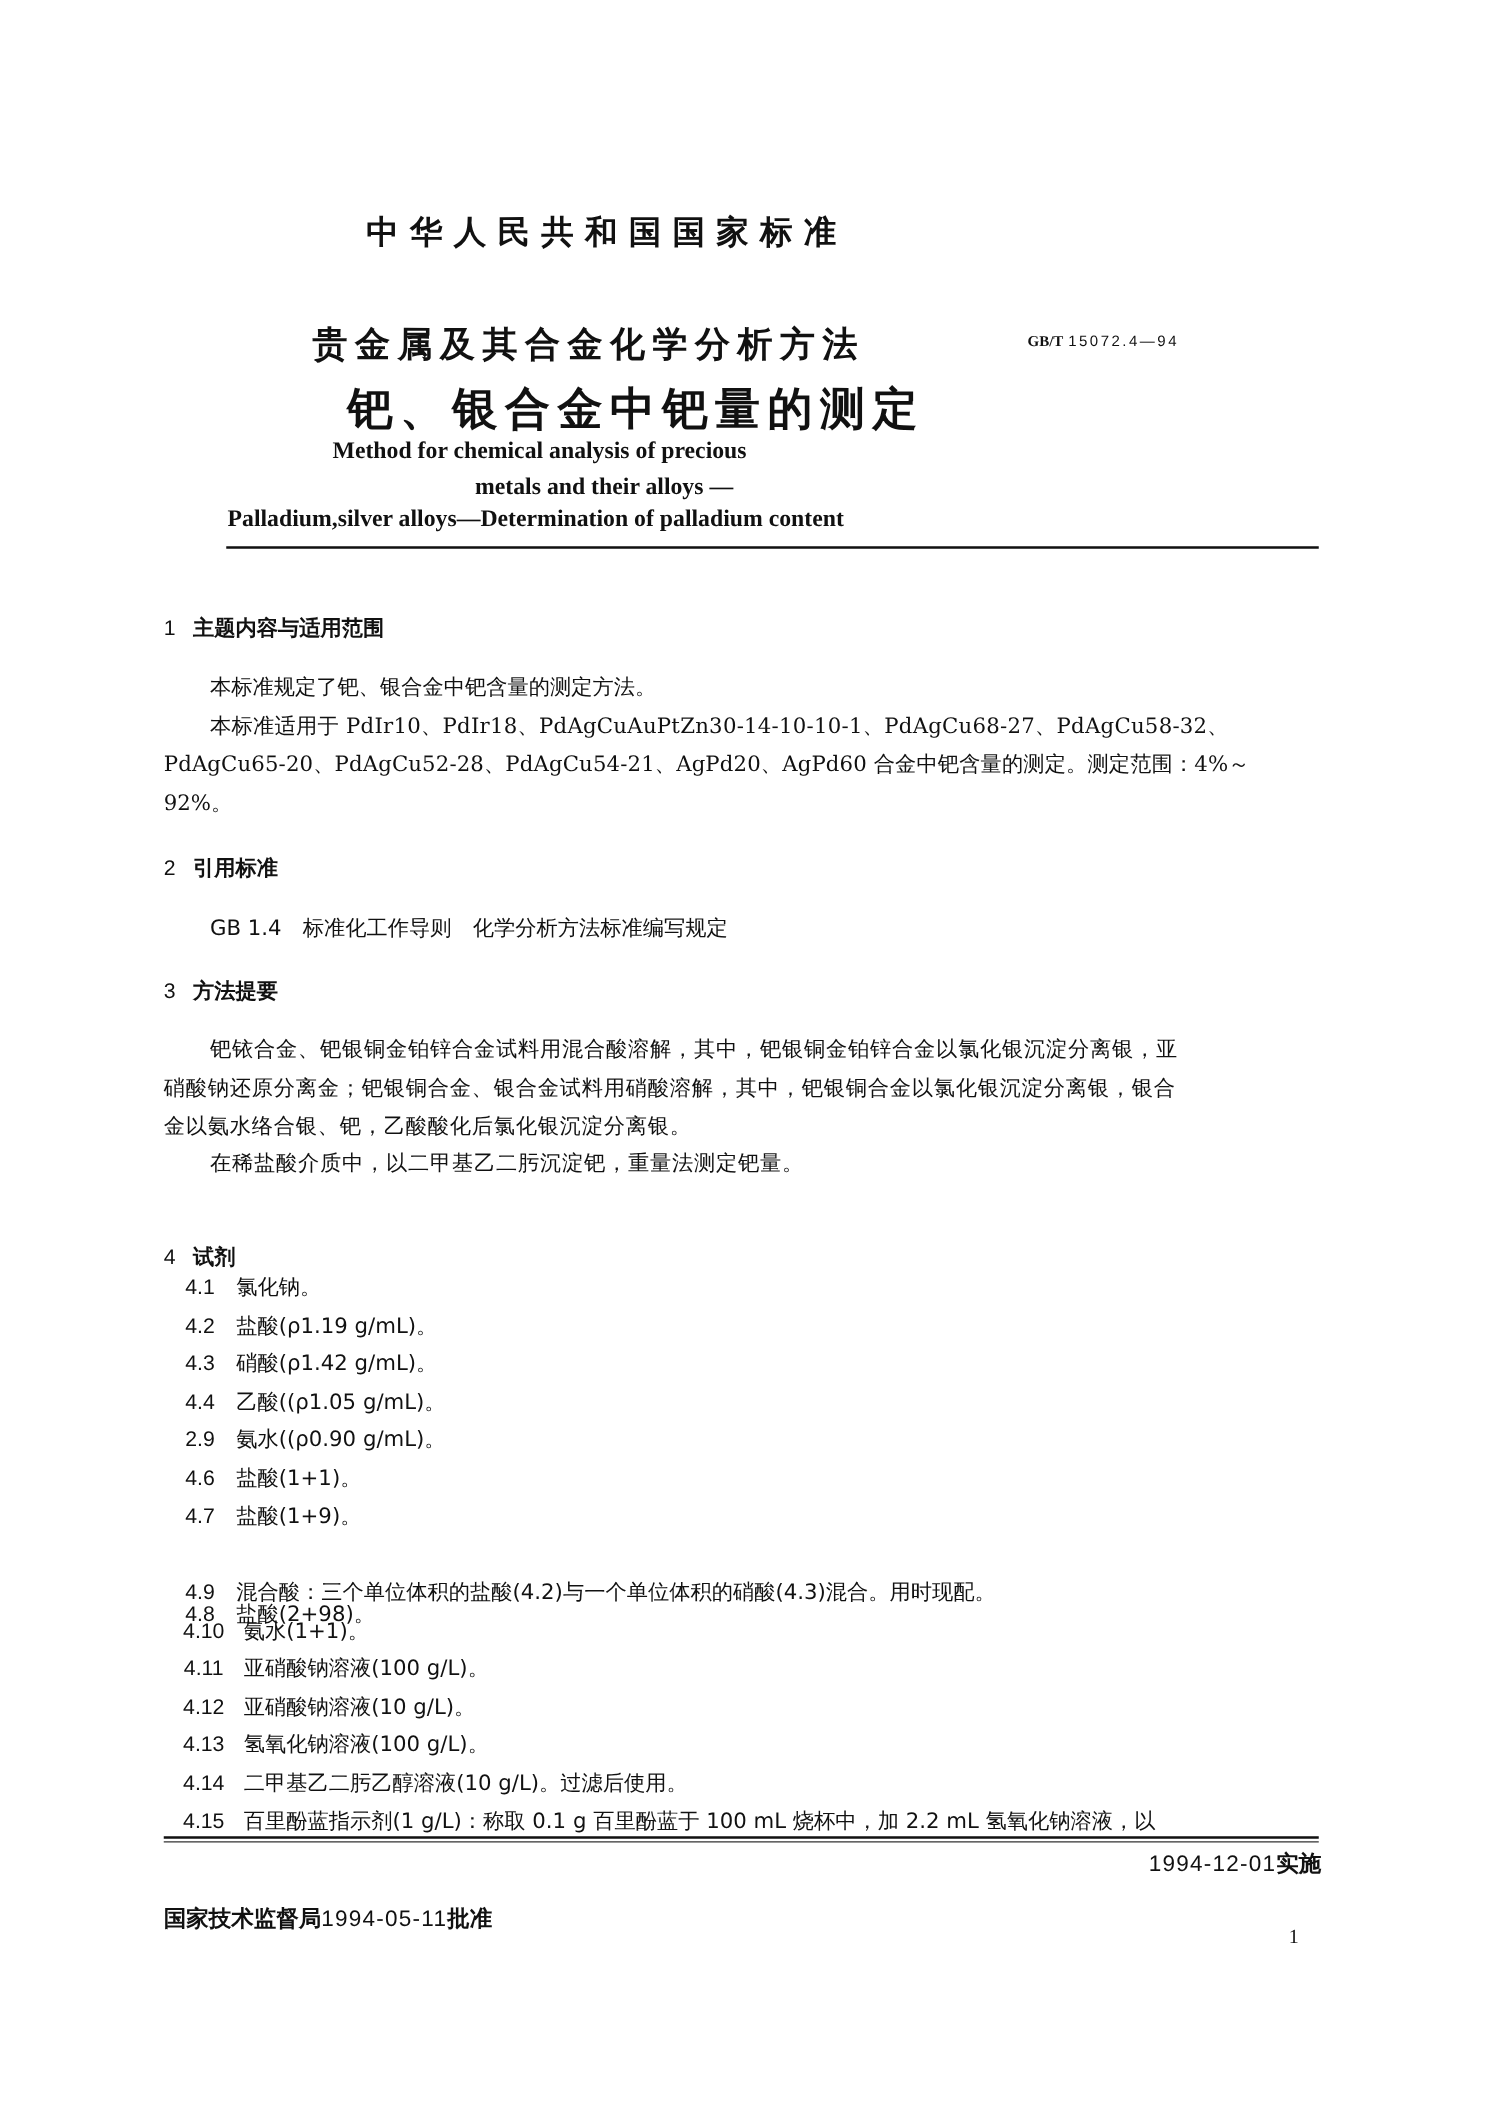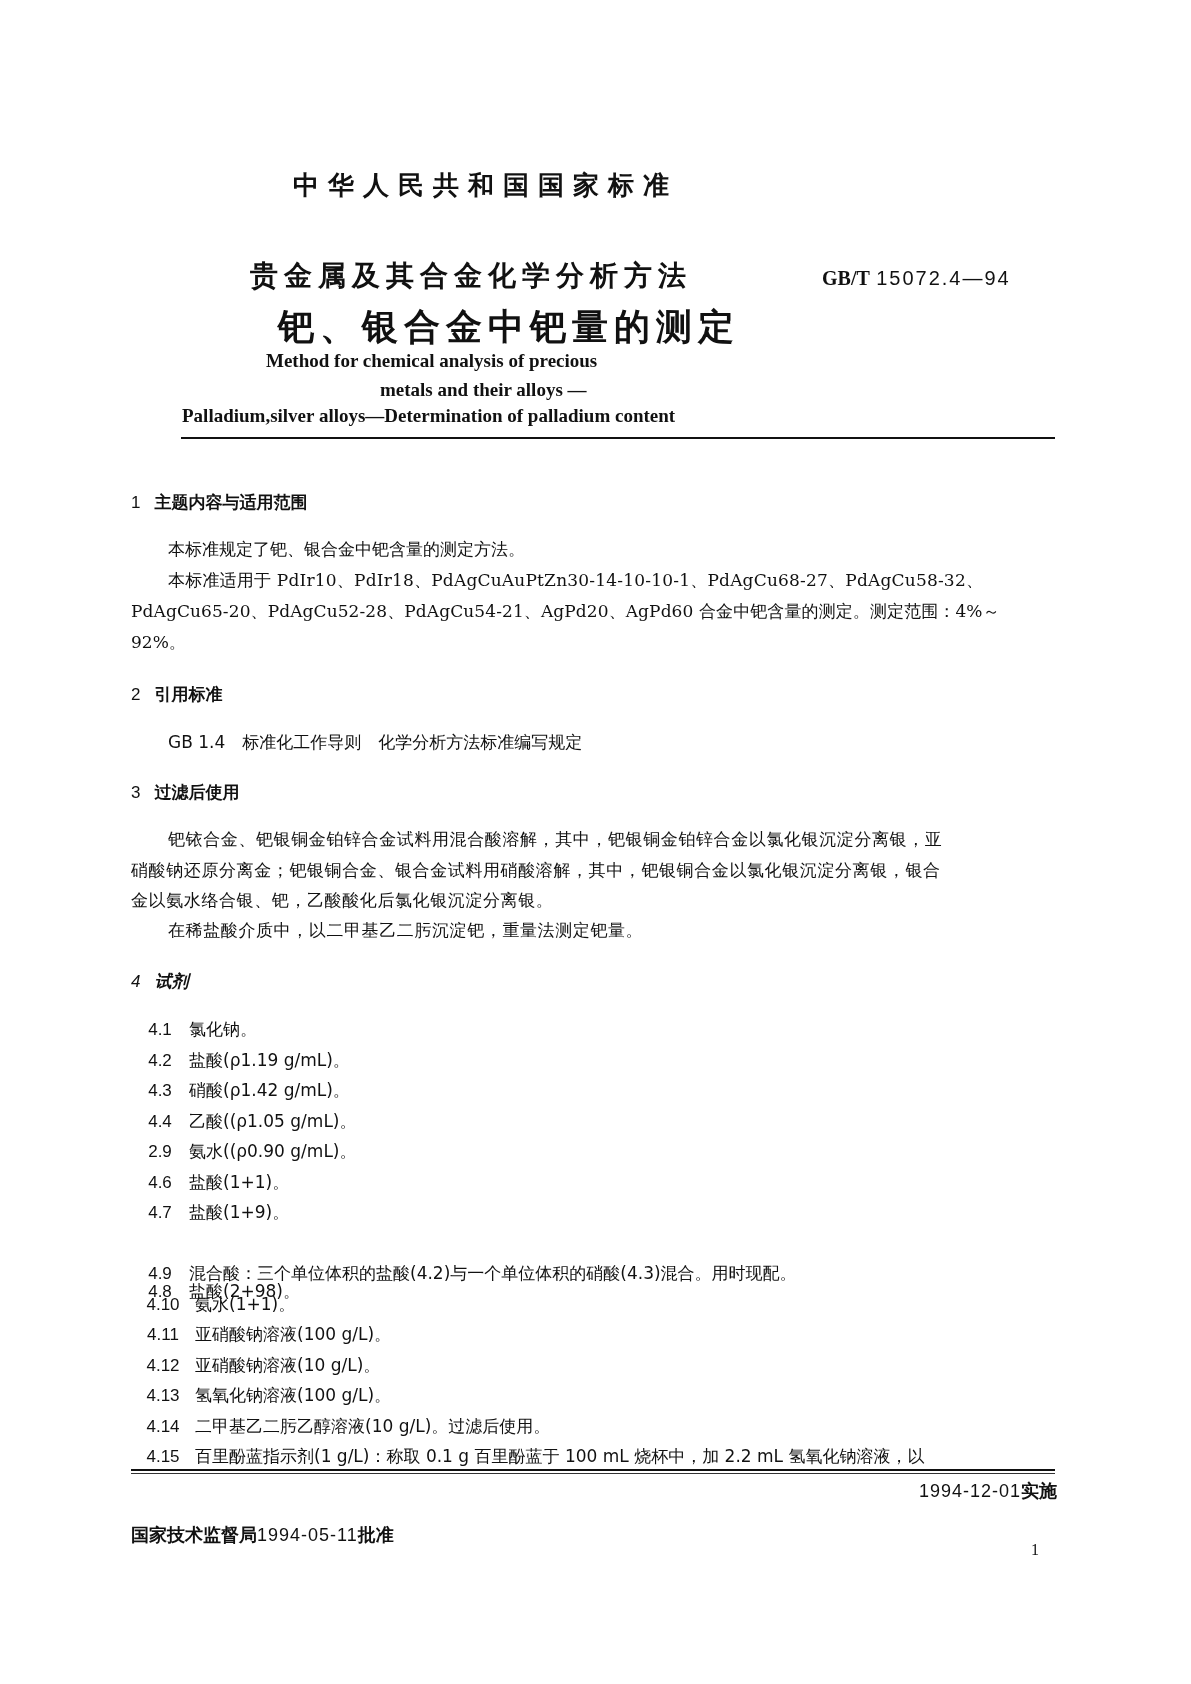--- a/index.html
+++ b/index.html
@@ -33,21 +33,21 @@
     }
     .sub-title {
       left: 278px; top: 303px;
       font-family: "DejaVu Sans", "Liberation Sans", sans-serif;
       font-weight: bold;
       font-size: 36px;
       letter-spacing: 6px;
     }
     .std-code {
       left: 822px; top: 266px;
-      font-size: 20px;
+      font-size: 12px;
     }
     .std-code .gb { font-family: "Liberation Serif", serif; font-weight: bold; }
     .std-code .num { font-family: "Liberation Sans", sans-serif; letter-spacing: 2px; }
 
     .en-title {
       font-family: "Liberation Serif", serif;
       font-weight: bold;
       font-size: 19px;
     }
     .en1 { left: 266px; top: 350px; }
@@ -141,28 +141,28 @@
 <div class="abs body-text" style="left:168px; top:569px; letter-spacing:0.2px;">本标准适用于 PdIr10、PdIr18、PdAgCuAuPtZn30-14-10-10-1、PdAgCu68-27、PdAgCu58-32、</div>
 <div class="abs body-text" style="left:131px; top:600px; letter-spacing:0.1px;">PdAgCu65-20、PdAgCu52-28、PdAgCu54-21、AgPd20、AgPd60 合金中钯含量的测定。测定范围：4%～</div>
 <div class="abs body-text" style="left:131px; top:631px;">92%。</div>
 
 <div class="abs section-head" style="left:131px; top:683px;">
   <span class="num">2</span><span class="txt">引用标准</span>
 </div>
 <div class="abs body-text sans" style="left:168px; top:731px;">GB 1.4　标准化工作导则　化学分析方法标准编写规定</div>
 
 <div class="abs section-head" style="left:131px; top:781px;">
-  <span class="num">3</span><span class="txt">过滤后使用</span>
+  <span class="num">3</span><span class="txt">方法提要</span>
 </div>
 <div class="abs body-text sans" style="left:168px; top:828px; letter-spacing:0.6px;">钯铱合金、钯银铜金铂锌合金试料用混合酸溶解，其中，钯银铜金铂锌合金以氯化银沉淀分离银，亚</div>
 <div class="abs body-text sans" style="left:131px; top:859px; letter-spacing:0.6px;">硝酸钠还原分离金；钯银铜合金、银合金试料用硝酸溶解，其中，钯银铜合金以氯化银沉淀分离银，银合</div>
 <div class="abs body-text sans" style="left:131px; top:889px; letter-spacing:0.6px;">金以氨水络合银、钯，乙酸酸化后氯化银沉淀分离银。</div>
 <div class="abs body-text sans" style="left:168px; top:919px; letter-spacing:0.6px;">在稀盐酸介质中，以二甲基乙二肟沉淀钯，重量法测定钯量。</div>
 
-<div class="abs section-head" style="left:131px; top:970px;font-style:italic;">
+<div class="abs section-head" style="left:131px; top:994px;">
   <span class="num">4</span><span class="txt">试剂</span>
 </div>
 
 <div class="abs item" style="left:131px; top:1018px;">
   <span class="inum">4.1</span><span>氯化钠。</span>
 </div>
 <div class="abs item" style="left:131px; top:1049px;">
   <span class="inum">4.2</span><span>盐酸(ρ1.19 g/mL)。</span>
 </div>
 <div class="abs item" style="left:131px; top:1079px;">

